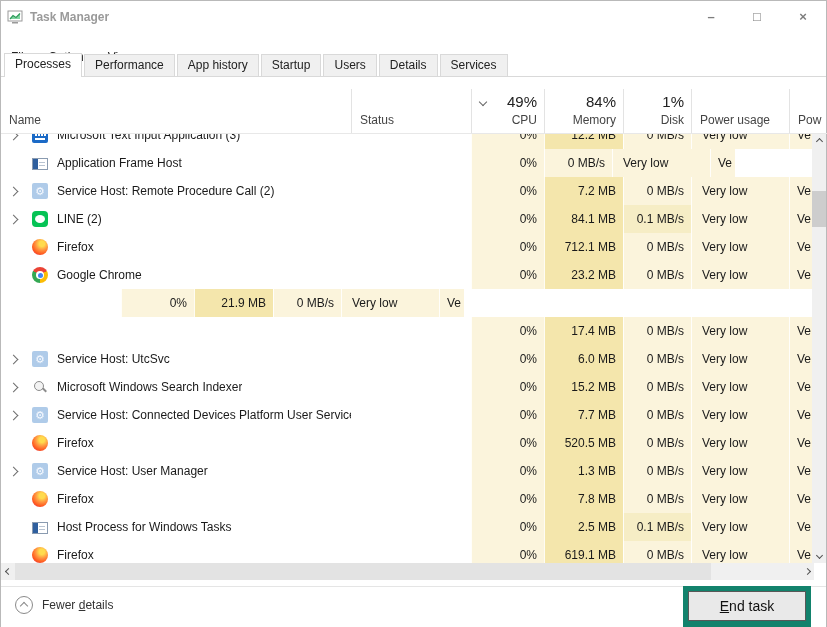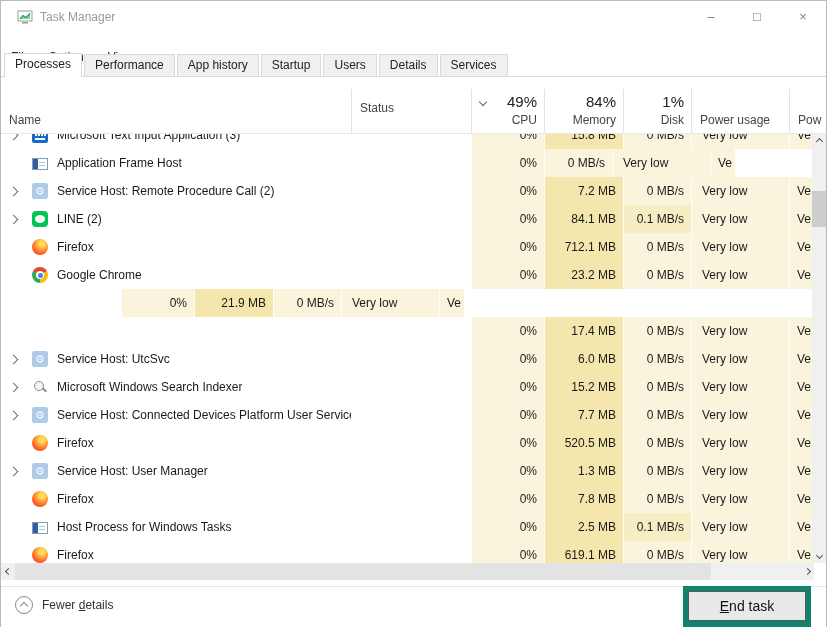--- a/index.html
+++ b/index.html
@@ -3,21 +3,21 @@
 <meta charset="utf-8">
 <style>
   * { margin:0; padding:0; box-sizing:border-box; }
   html,body { width:827px; height:627px; overflow:hidden; background:#fff;
               font-family:"Liberation Sans","DejaVu Sans",sans-serif; }
   .window { position:relative; width:827px; height:627px; background:#fff;
             border:1px solid #B9B9B9; font-size:12px; color:#1a1a1a; }
 
   
   .titlebar { position:absolute; top:0; left:0; width:100%; height:31px;
-              display:flex; align-items:center; padding-left:16px; background:#fff; }
+              display:flex; align-items:center; padding-left:6px; background:#fff;font-weight:bold; }
   .app-icon { width:16px; height:16px; margin-right:7px; }
   .title-text { color:#9a9a9a; font-size:12px; }
   .win-controls { position:absolute; right:0; top:0; height:31px; display:flex; }
   .win-btn { width:46px; height:31px; display:flex; align-items:center; justify-content:center;
              color:#7d7d7d; font-size:13px; cursor:default; }
 
   
   .menubar { position:absolute; top:31px; left:0; width:100%; height:21px;
              display:flex; align-items:center; padding-left:1px;margin-top:14px; }
   .menu-item { padding:2px 9px; color:#222; }
@@ -32,21 +32,21 @@
   
   .colheader { position:absolute; top:88px; left:0; width:827px; height:45px; display:flex;
                border-bottom:1px solid #E8E8E8; color:#444; }
   .hc { position:relative; display:flex; flex-direction:column; justify-content:flex-end;
         border-left:1px solid #E3E3E3; padding-bottom:6px; }
   .hc:first-child { border-left:none; }
   .hc .pct { position:absolute; top:4px; right:7px; font-size:15px; color:#222; }
   .hc .lbl { font-size:12px; }
   .hc.num .lbl { text-align:right; padding-right:7px; }
   .hc.txt .lbl { text-align:left; padding-left:8px; }
-  .w-name{width:350px;} .w-status{width:120px;justify-content:center;} .w-cpu{width:73px;} .w-mem{width:79px;}
+  .w-name{width:350px;} .w-status{width:120px;} .w-cpu{width:73px;} .w-mem{width:79px;}
   .w-disk{width:68px;} .w-power{width:98px;} .w-trend{width:39px; overflow:hidden; white-space:nowrap;}
   .sort-chev { position:absolute; left:8px; top:10px; }
 
   
   .chev-down, .chev-up, .chev-right, .chev-left { display:inline-block; width:6px; height:6px; }
   .chev-down  { border-left:1px solid #666; border-bottom:1px solid #666; transform:rotate(-45deg); }
   .chev-up    { border-left:1px solid #666; border-top:1px solid #666; transform:rotate(45deg); }
   .chev-right { border-top:1px solid #6d6d6d; border-right:1px solid #6d6d6d; transform:rotate(45deg); }
   .chev-left  { border-top:1px solid #6d6d6d; border-left:1px solid #6d6d6d; transform:rotate(-45deg); }
 
@@ -199,21 +199,21 @@
   <div class="list">
     <div class="list-inner" id="rows">
     <div class="row">
       <div class="name-cell">
         <span class="chev chev-right"></span>
         <span class="icon icon-keyboard"></span>
         <span class="name-label">Microsoft Text Input Application (3)</span>
       </div>
       <div class="status-cell"></div>
       <div class="cell c-cpu">0%</div>
-      <div class="cell c-mem">15.8 MB</div>
+      <div class="cell c-mem">12.2 MB</div>
       <div class="cell c-disk">0 MB/s</div>
       <div class="cell c-power">Very low</div>
       <div class="cell c-trend">Ve</div>
     </div>
 
     <div class="row">
       <div class="name-cell">
         <span class="chev chev-right" style="visibility: hidden;"></span>
         <span class="icon icon-window"></span>
         <span class="name-label">Application Frame Host</span>

